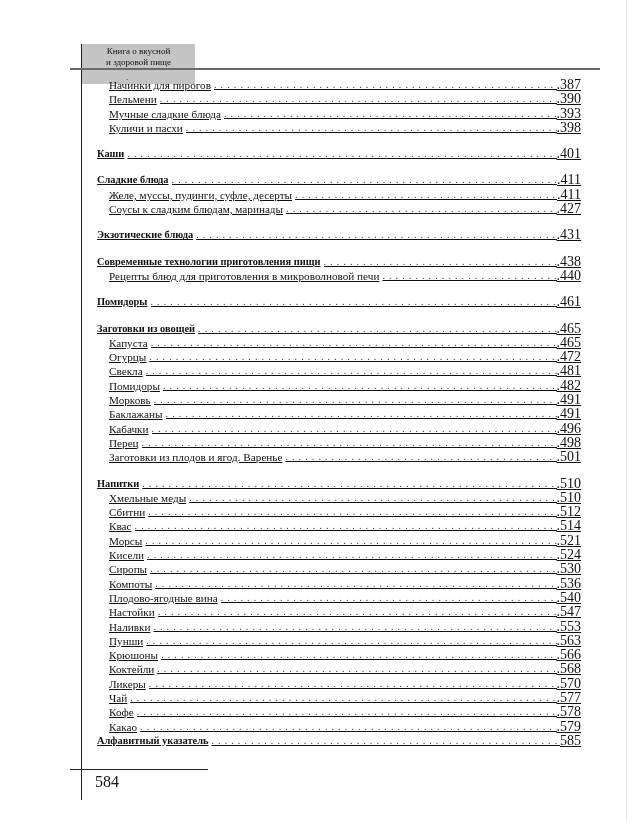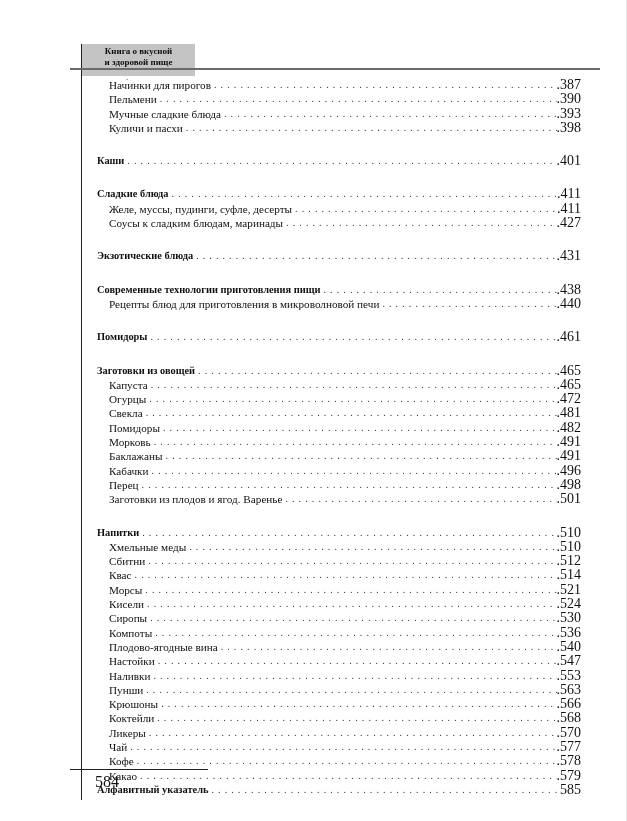--- a/index.html
+++ b/index.html
@@ -1,28 +1,28 @@
 <!DOCTYPE html>
 <html><head>
 <meta charset="utf-8">
 <style>
   html, body { margin: 0; padding: 0; background: #ffffff; }
   body { width: 627px; height: 821px; position: relative; overflow: hidden;
          font-family: "Liberation Serif", "DejaVu Serif", serif; color: #111; }
   .vline { position: absolute; left: 81px; top: 44px; width: 1px; height: 756px; background: #222; }
-  .header-box { position: absolute; left: 82px; top: 44px; width: 113px; height: 32px;
-                background: #c4c4c4; text-align: center; font-weight: bold; font-size: 9px; line-height: 10.5px;
+  .header-box { position: absolute; left: 82px; top: 44px; width: 113px; height: 40px;
+                background: #c4c4c4; text-align: center; font-weight: normal; font-size: 9px; line-height: 10.5px;
                 padding-top: 2px; box-sizing: border-box; }
   .header-line { position: absolute; left: 70px; top: 68px; width: 530px; height: 2px; background: #6a6a6a; }
   .stray-dot { position: absolute; left: 126px; top: 72px; font-size: 9px; }
   .toc { position: absolute; left: 97px; top: 78px; width: 484px; font-size: 11.2px; }
-  .row { display: flex; align-items: flex-end; height: 14.3px; line-height: 14.3px; white-space: nowrap; }
+  .row { display: flex; align-items: flex-end; height: 14.3px; line-height: 14.3px; white-space: nowrap; text-decoration: underline; }
   .row.section { font-weight: bold; font-size: 10.4px; }
   .row.sub { padding-left: 12px; }
-  .row.gap { margin-top: 19px; }
+  .row.gap { margin-top: 12px; }
   .row .title { flex: 0 0 auto; padding-right: 3px; }
   .row .leader { flex: 1 1 auto; overflow: hidden; font-weight: normal; font-size: 10px; letter-spacing: 2.6px; color: #333; }
   .row .leader::before { content: ". . . . . . . . . . . . . . . . . . . . . . . . . . . . . . . . . . . . . . . . . . . . . . . . . . . . . . . . . . . . . . . . . . . . . . . . . . . . . . . . . . . . . . . . . . . . . . . . . . . . . . . . . . . . . . . . . . . . . . . . . . . . . . . . . . . ."; letter-spacing: 0; word-spacing: 1.6px; }
   .row .page { flex: 0 0 auto; font-weight: normal; font-size: 14px; }
   .footer-line { position: absolute; left: 70px; top: 769px; width: 138px; height: 1px; background: #222; }
   .page-number { position: absolute; left: 95px; top: 773px; font-size: 16px; }
   .scroll-edge { position: absolute; right: 0; top: 0; width: 1px; height: 821px; background: #e4e4e4; }
 </style>
 </head>
 <body>

